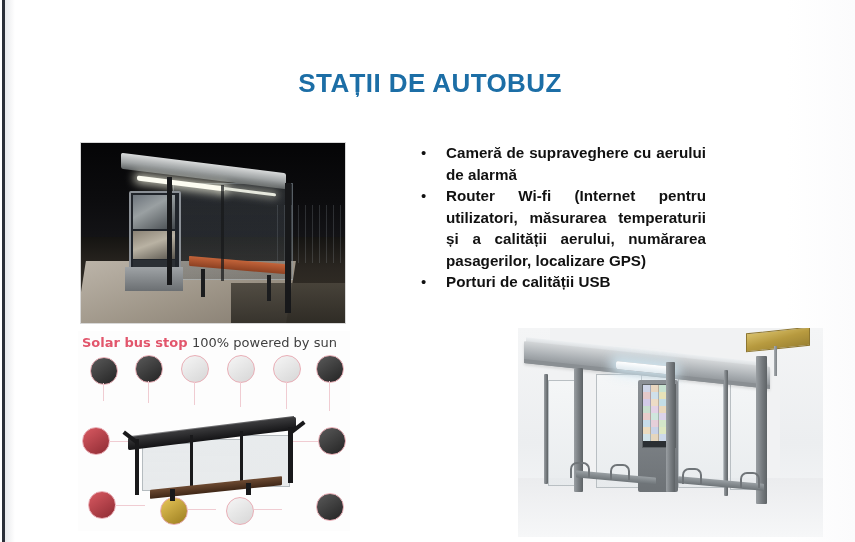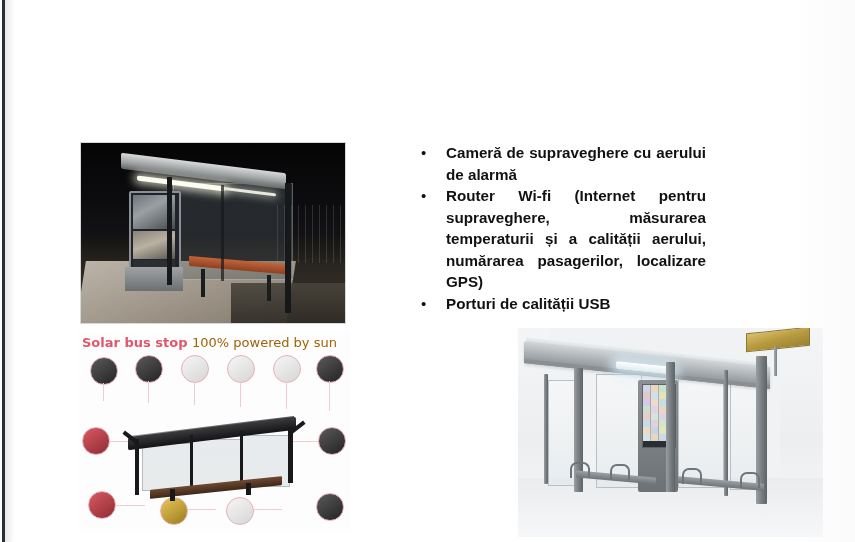--- a/index.html
+++ b/index.html
@@ -76,21 +76,21 @@
   .np-fence{position:absolute;left:196px;top:62px;width:90px;height:58px;
             background:repeating-linear-gradient(90deg,rgba(170,180,188,.30) 0 1px,
                        transparent 1px 7px);opacity:.65;}
 
   
   #infographic{position:absolute;left:78px;top:331px;width:272px;height:200px;
                background:#fdfdfd;overflow:hidden;}
   #info-caption{position:absolute;left:4px;top:4px;font-size:13px;font-weight:bold;
                 white-space:nowrap;font-family:"DejaVu Sans",sans-serif;}
   #info-caption .c-red{color:#e2566c;text-align:center;}
-  #info-caption .c-dark{color:#a16207;font-weight:normal;text-align:right;}
+  #info-caption .c-dark{color:#404040;font-weight:normal;text-align:right;}
   .ig-node{position:absolute;width:26px;height:26px;border-radius:50%;
            border:1.2px solid #e9aeb6;overflow:hidden;
            background:linear-gradient(145deg,#f6f6f6,#d6d6d6);}
   .ig-node.dark{background:linear-gradient(145deg,#5a5a5a,#232323);}
   .ig-node.red{background:linear-gradient(145deg,#d95a62,#8e2b33);}
   .ig-node.gold{background:linear-gradient(145deg,#e8c75a,#9a7c1e);}
   .ig-line{position:absolute;background:#f0ccd2;}
   .ig-shelter-roof{position:absolute;left:50px;top:96px;width:168px;height:13px;
         background:linear-gradient(180deg,#3b3b3d 0%,#232325 60%,#141416 100%);
         transform:skewY(-7deg);border-radius:2px;}
@@ -148,31 +148,32 @@
            background:linear-gradient(90deg,#a9aeb2,#7b8084);}
 </style>
 </head>
 <body>
 
 <div id="slide">
 
   <div class="edge-left"></div>
   <div class="edge-left-soft"></div>
 
+  <div id="title">STAȚII DE AUTOBUZ</div>
 
   <div id="bullets">
 
     <div class="bullet-row">
       <span class="bullet-dot">•</span>
       <span class="bullet-text">Cameră de supraveghere cu aerului de alarmă</span>
     </div>
 
     <div class="bullet-row">
       <span class="bullet-dot">•</span>
-      <span class="bullet-text">Router Wi-fi (Internet pentru supraveghere, măsurarea temperaturii și a calității aerului, numărarea pasagerilor, localizare GPS)</span>
+      <span class="bullet-text">Router Wi-fi (Internet pentru utilizatori, măsurarea temperaturii și a calității aerului, numărarea pasagerilor, localizare GPS)</span>
     </div>
 
     <div class="bullet-row">
       <span class="bullet-dot">•</span>
       <span class="bullet-text">Porturi de calității USB</span>
     </div>
 
   </div>
 
   <div id="photo-night">

